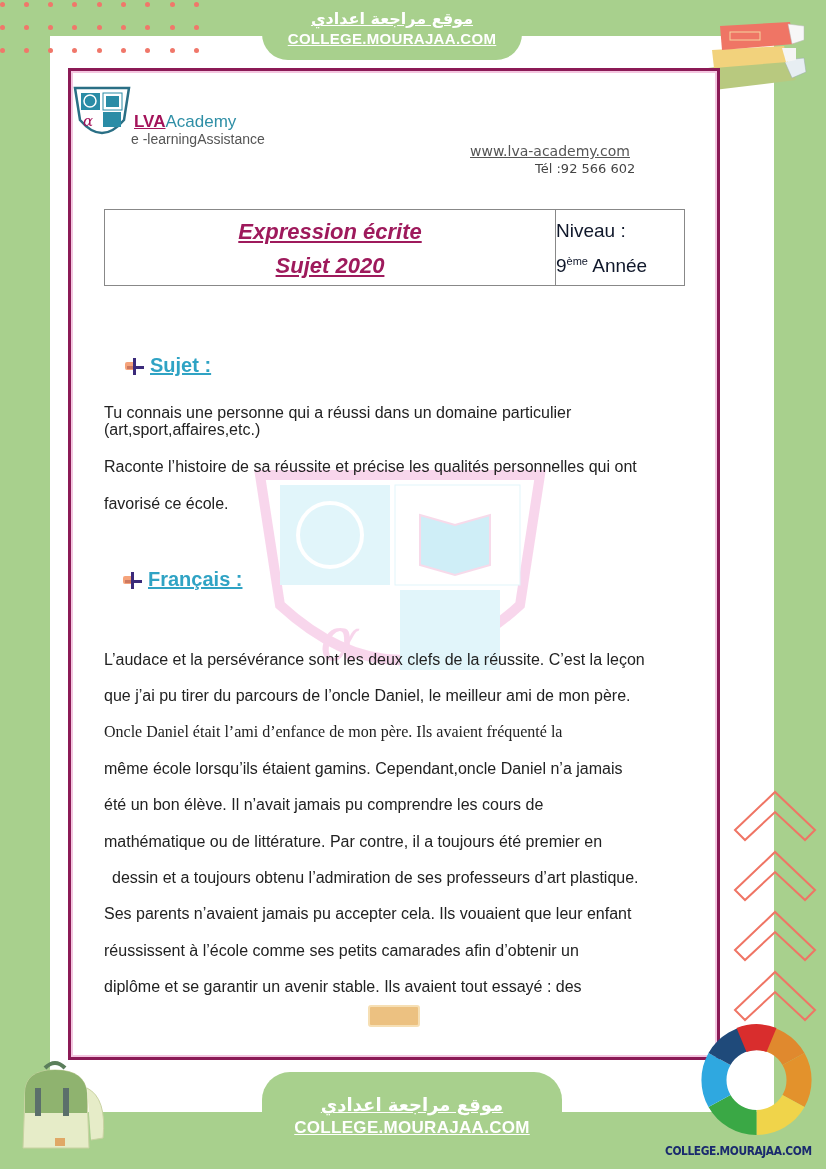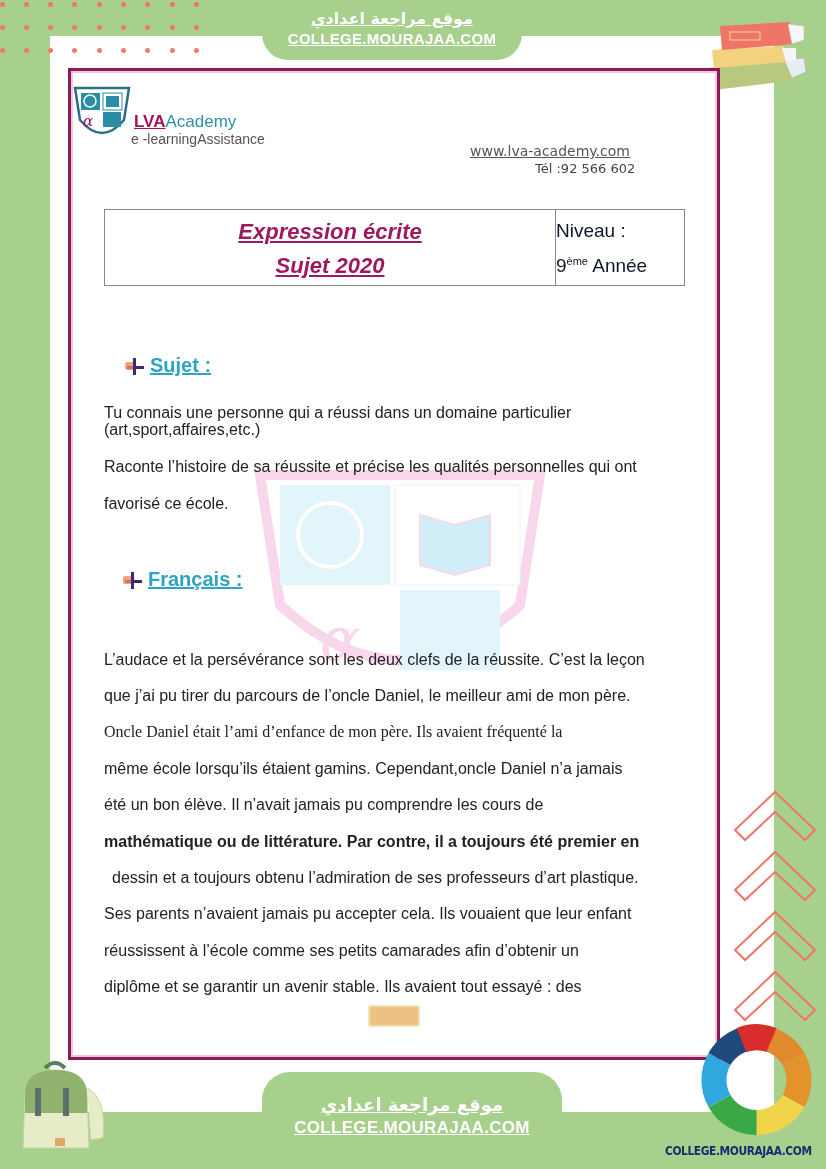--- a/index.html
+++ b/index.html
@@ -167,21 +167,21 @@
       <i></i>
     </span>
   <span>Français :</span>
 </div>
 
 <div class="text" style="top:651px;">L’audace et la persévérance sont les deux clefs de la réussite. C’est la leçon</div>
 <div class="text" style="top:687px;">que j’ai pu tirer du parcours de l’oncle Daniel, le meilleur ami de mon père.</div>
 <div class="text" style="top:723px;font-family:Liberation Serif, serif;">Oncle Daniel était l’ami d’enfance de mon père. Ils avaient fréquenté la</div>
 <div class="text" style="top:760px;">même école lorsqu’ils étaient gamins. Cependant,oncle Daniel n’a jamais</div>
 <div class="text" style="top:796px;">été un bon élève. Il n’avait jamais pu comprendre les cours de</div>
-<div class="text" style="top:833px;font-weight:bold;">mathématique ou de littérature. Par contre, il a toujours été premier en</div>
+<div class="text" style="top:833px;">mathématique ou de littérature. Par contre, il a toujours été premier en</div>
 <div class="text" style="top:869px;margin-left:8px;">dessin et a toujours obtenu l’admiration de ses professeurs d’art plastique.</div>
 <div class="text" style="top:905px;">Ses parents n’avaient jamais pu accepter cela. Ils vouaient que leur enfant</div>
 <div class="text" style="top:942px;">réussissent à l’école comme ses petits camarades afin d’obtenir un</div>
 <div class="text" style="top:978px;">diplôme et se garantir un avenir stable. Ils avaient tout essayé : des</div>
 
 <div class="pagetag"></div>
 
 <svg class="chevrons" viewBox="0 0 85 250">
   <g fill="none" stroke="#ef7565" stroke-width="2">
     <path d="M2 40 L42 2 L82 40 L72 50 L42 22 L12 50 Z"></path>

